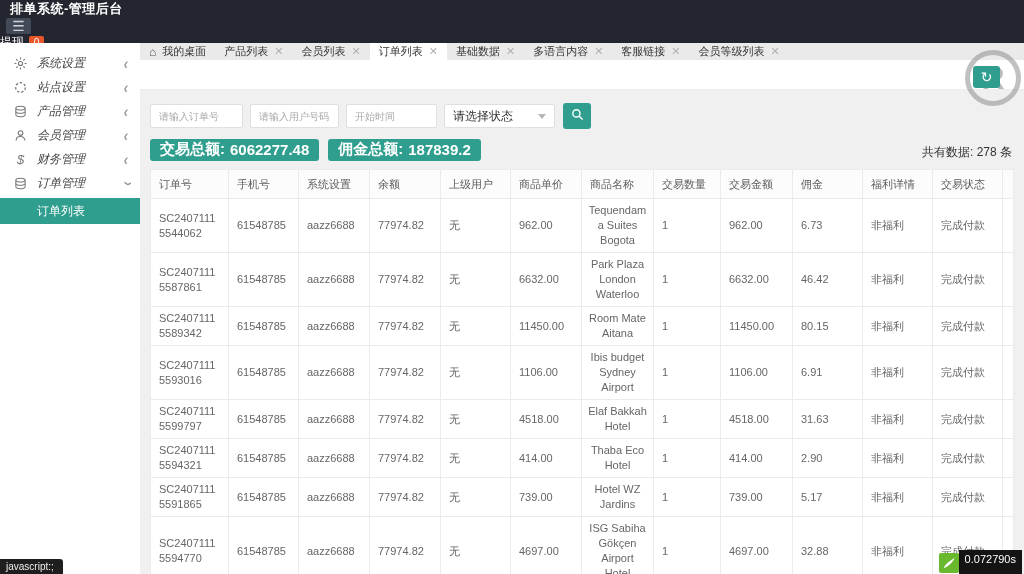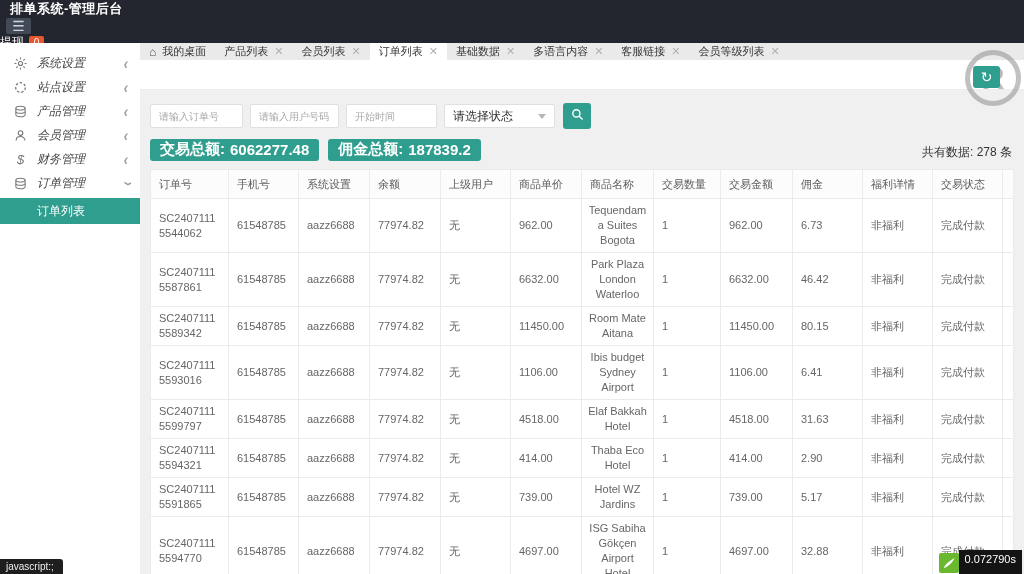--- a/index.html
+++ b/index.html
@@ -317,21 +317,21 @@
               <tr>
                 <td>SC24071115593016</td>
                 <td>61548785</td>
                 <td>aazz6688</td>
                 <td>77974.82</td>
                 <td>无</td>
                 <td>1106.00</td>
                 <td class="c6">Ibis budget Sydney Airport</td>
                 <td>1</td>
                 <td>1106.00</td>
-                <td>6.41</td>
+                <td>6.91</td>
                 <td>非福利</td>
                 <td>完成付款</td>
                 <td></td>
               </tr>
 
               <tr>
                 <td>SC24071115599797</td>
                 <td>61548785</td>
                 <td>aazz6688</td>
                 <td>77974.82</td>

